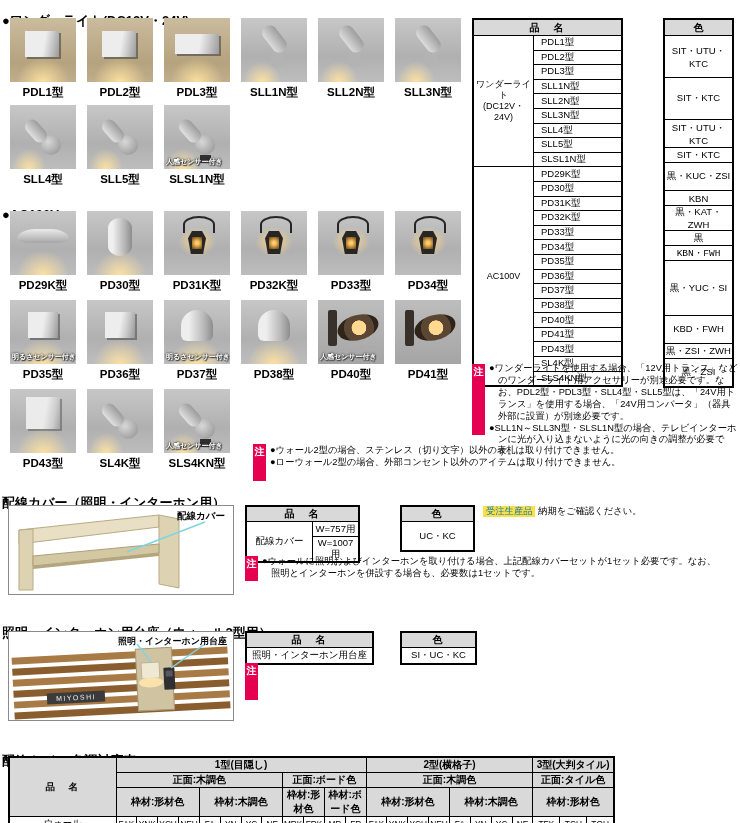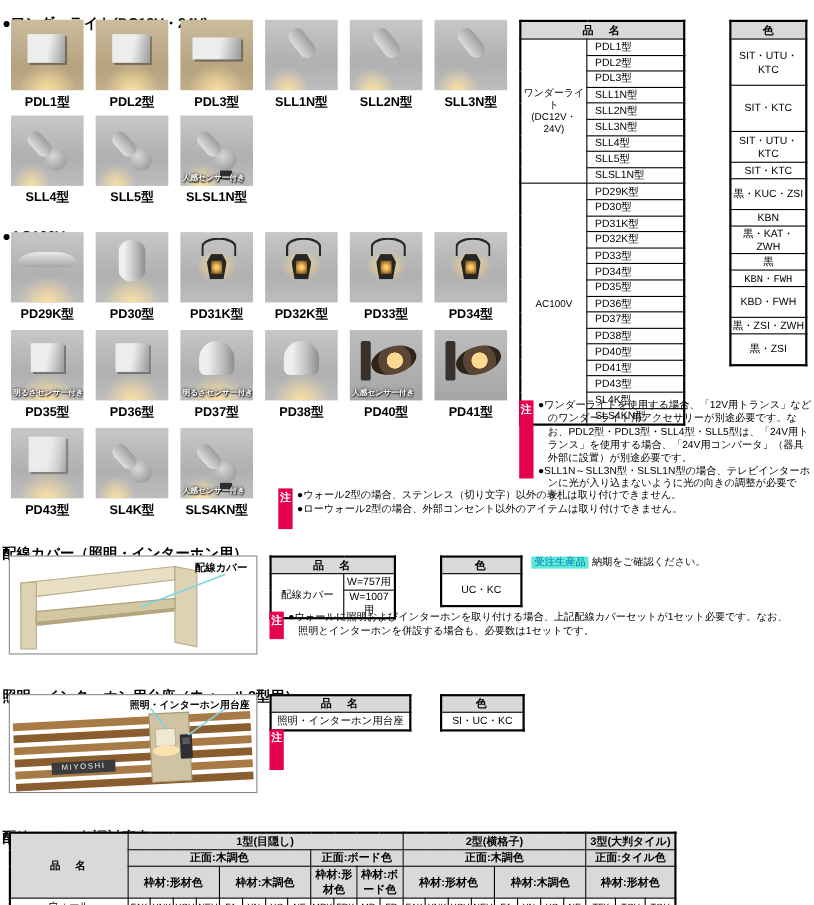--- a/index.html
+++ b/index.html
@@ -70,21 +70,21 @@
   .cmap td{font-size:8.3px;text-align:center;}
   .cmap .rowlab{font-size:9.3px;background:#fff;font-weight:normal;}
   .cmap .itemh{font-size:9.5px;letter-spacing:2px;}
 
   
   .nb{position:absolute;width:13px;background:#e60050;color:#fff;font-weight:bold;font-size:10px;
       text-align:center;padding-top:1px;box-sizing:border-box;}
   .nt{position:absolute;font-size:9.3px;line-height:11.9px;}
   .nt div{padding-left:9px;text-indent:-9px;}
   .order{position:absolute;font-size:9.3px;white-space:nowrap;}
-  .obadge{background:#5eead4;color:#0078be;padding:0 3px 1px 3px;}
+  .obadge{background:#fde047;color:#0078be;padding:0 3px 1px 3px;}
 
   
   .imgbox{position:absolute;border:1px solid #8a8a8a;background:#fff;overflow:hidden;}
   .imglabel{position:absolute;font-size:9.5px;font-weight:bold;white-space:nowrap;z-index:4;}
   .nameplate{position:absolute;background:#3b3b3b;color:#ededed;font-size:7px;letter-spacing:1.5px;
       padding:2px 9px;transform:rotate(-3deg);z-index:3;}
 </style>
 </head>
 <body>
 
@@ -388,20 +388,23 @@
           <td style="height:14px;">KBN</td>
         </tr>
     <tr>
           <td style="height:14px;">黒・KAT・ZWH</td>
         </tr>
     <tr>
           <td style="height:14px;">黒</td>
         </tr>
     <tr>
           <td style="height:14px;font-family:Liberation Mono, monospace;">KBN・FWH</td>
+        </tr>
+    <tr>
+          <td style="height:54px;">黒・YUC・SI</td>
         </tr>
     <tr>
           <td style="height:27px;margin-left:25px;">KBD・FWH</td>
         </tr>
     <tr>
           <td style="height:14px;">黒・ZSI・ZWH</td>
         </tr>
     <tr>
           <td style="height:27px;">黒・ZSI</td>
         </tr>

